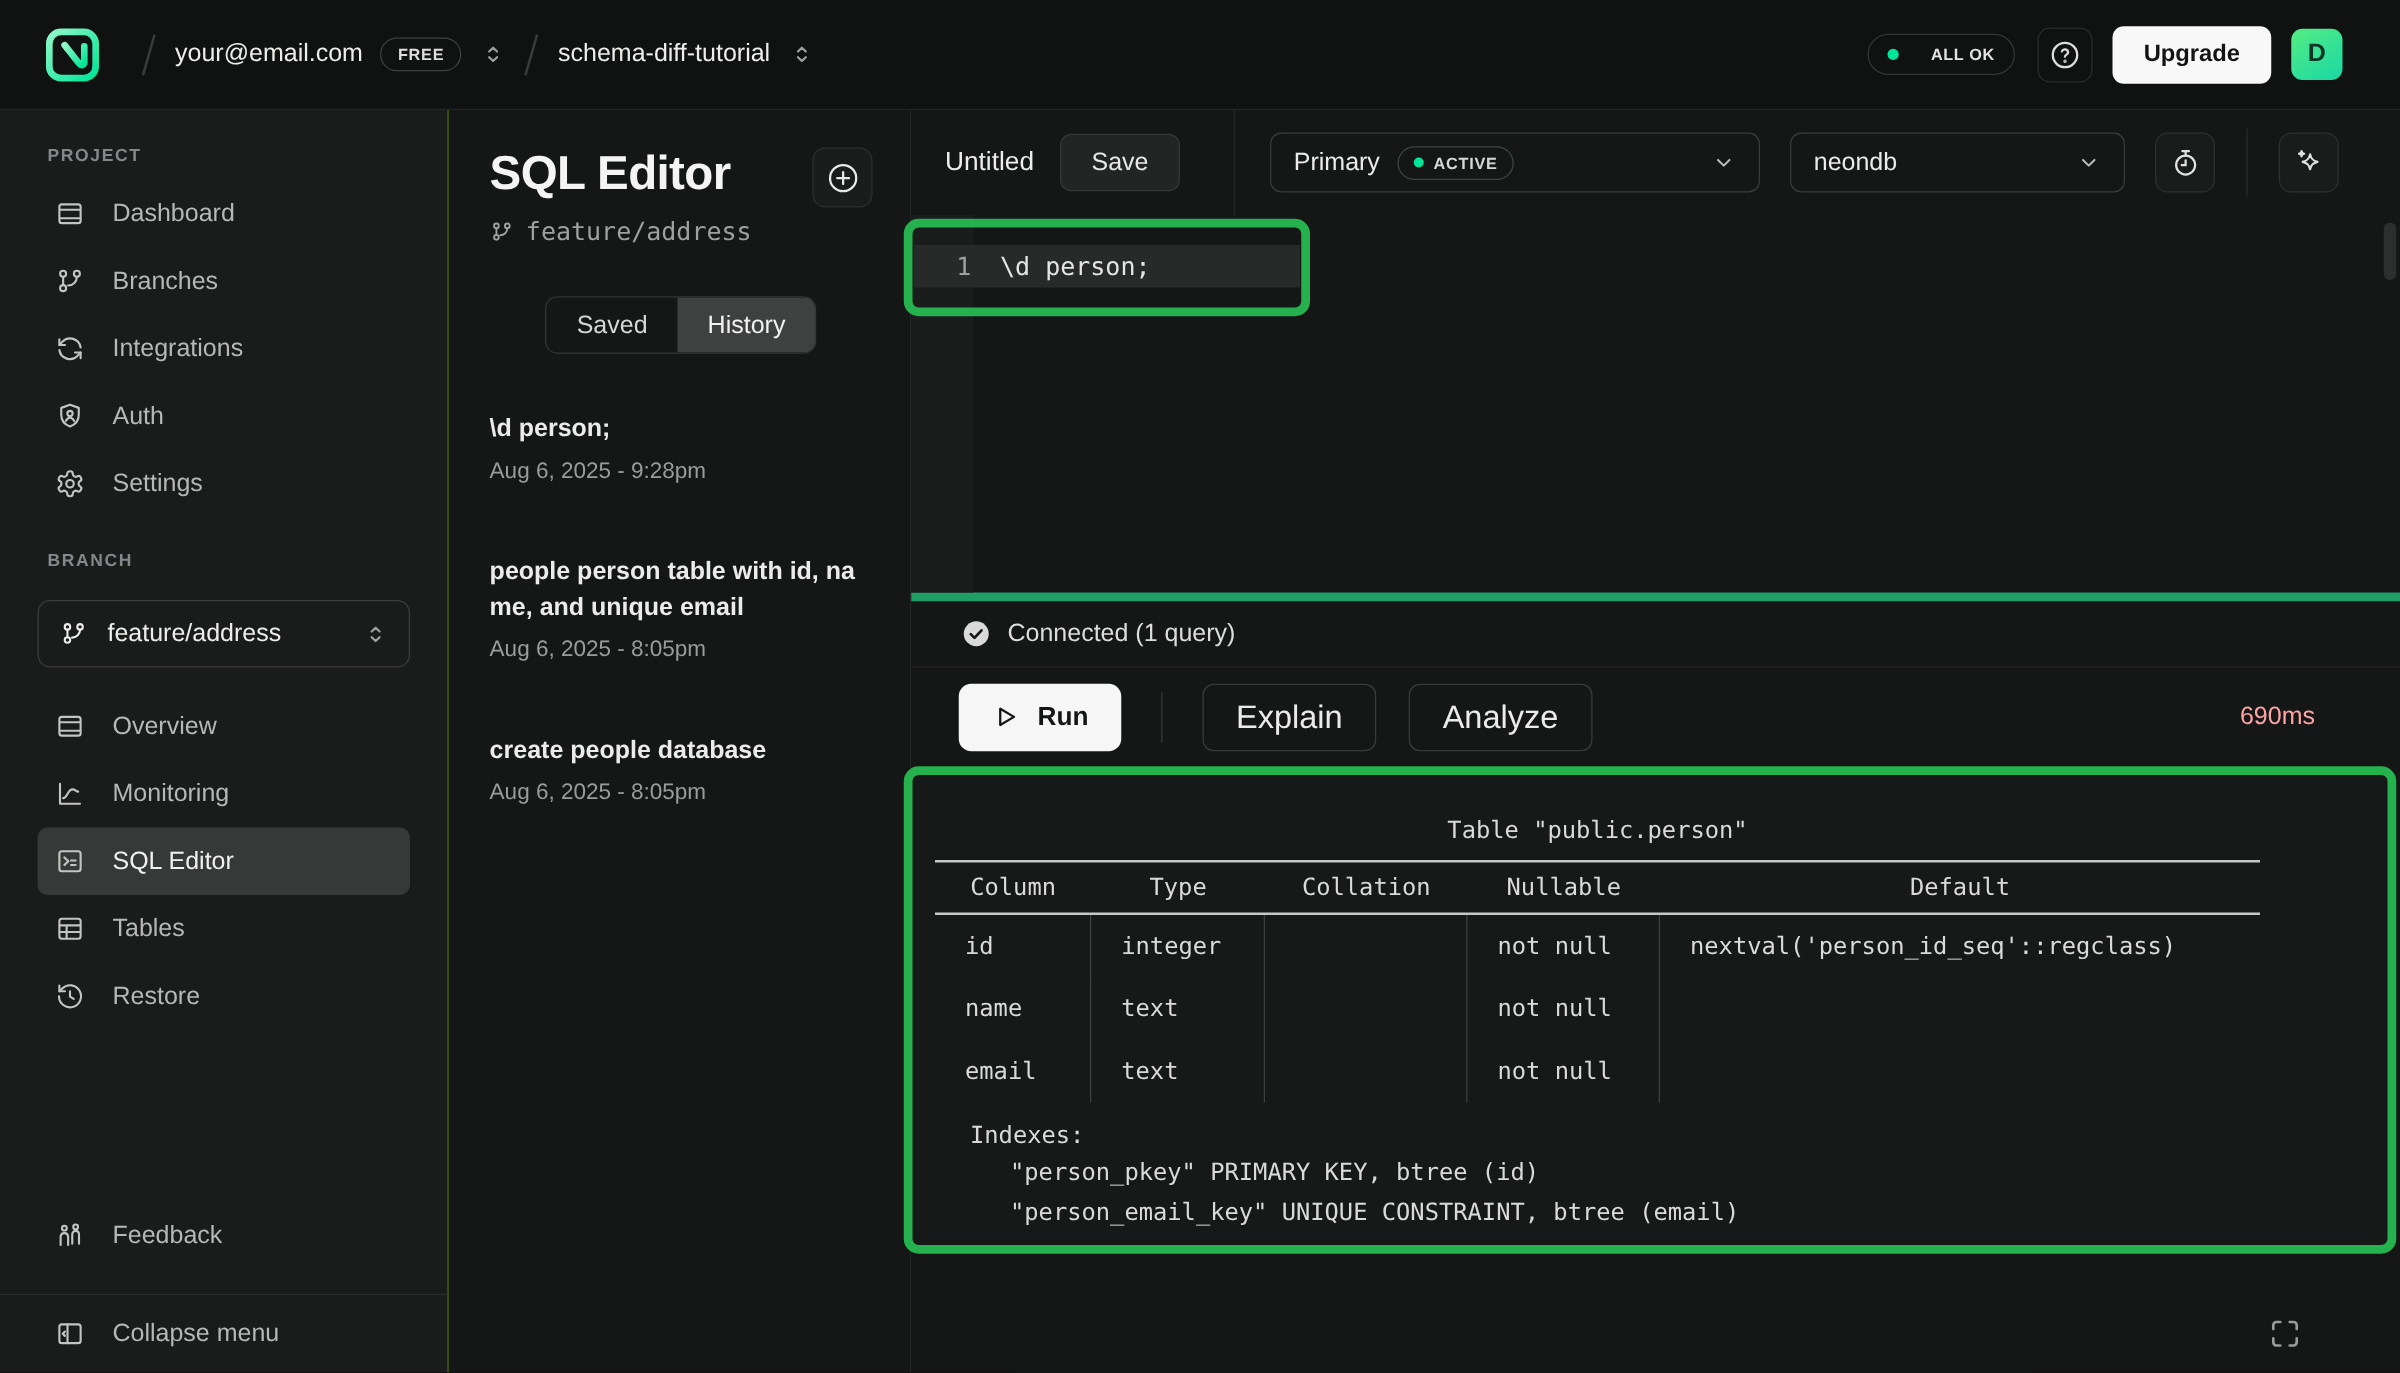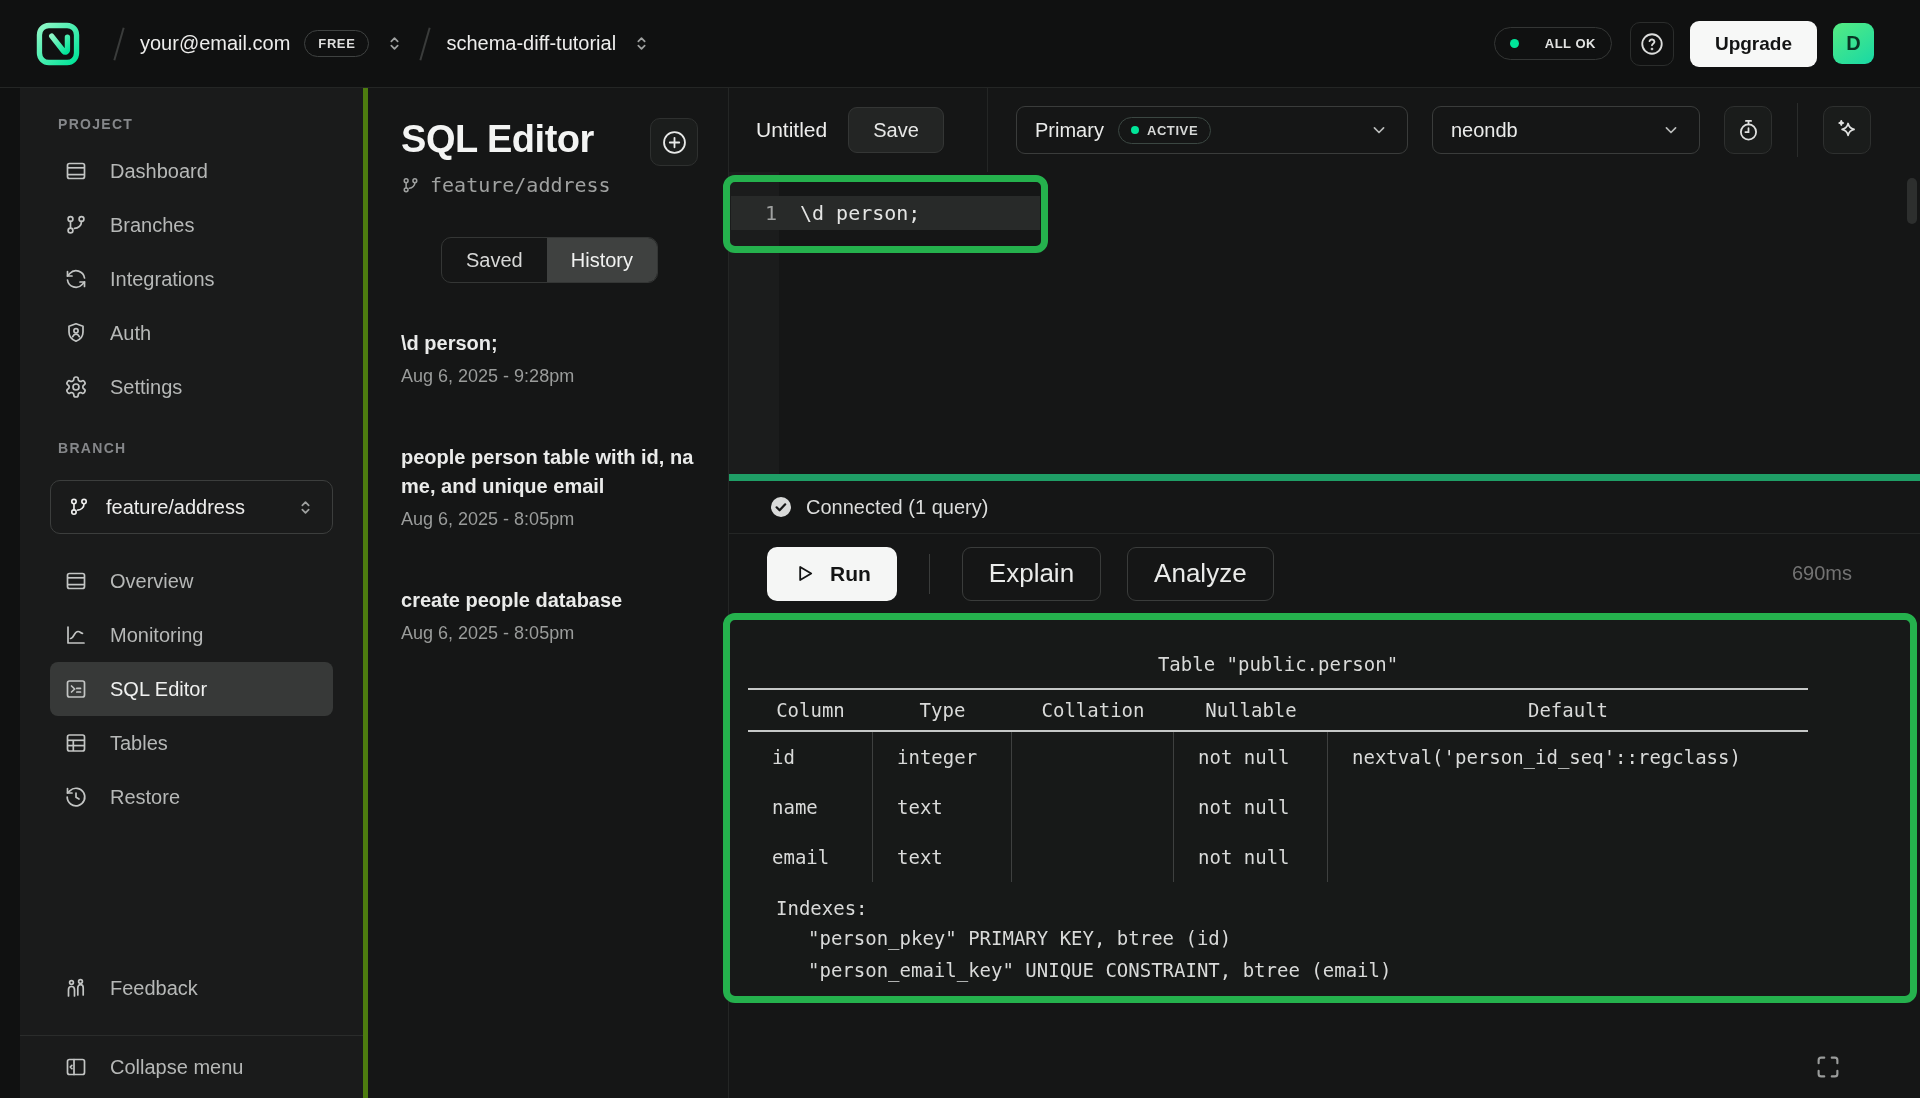--- a/index.html
+++ b/index.html
@@ -27,22 +27,22 @@
     background:#f7f8f7; color:#131414; font-size:19px; font-weight:600; cursor:pointer; }
   .avatar { width:41px; height:41px; margin-left:16px; border-radius:9px;
     background:linear-gradient(145deg,#55ec82 0%,#18d8a5 100%);
     display:flex; align-items:center; justify-content:center;
     color:#0a3524; font-size:20px; font-weight:700; cursor:pointer; }
 
   
   .app { display:flex; height:1010px; }
 
   
-  .sidebar { width:370px; background:#1a1b1b; border-right:5px solid #4d7c0f;
-    padding-top:28px; display:flex; flex-direction:column;margin-left:20px; }
+  .sidebar { width:370px; background:#1a1b1b; border-right:1px solid #4d7c0f;
+    padding-top:28px; display:flex; flex-direction:column; }
   .section-label { padding:0 38px; font-size:14px; font-weight:700; letter-spacing:1.3px;
     color:#85878a; margin-bottom:12px; }
   .nav-item { display:flex; align-items:center; gap:22px; height:54px; margin:0 30px;
     padding:0 14px; border-radius:8px; color:#b6b8b7; font-size:20px; cursor:pointer; }
   .nav-item .nicon { color:#c3c5c4; width:24px; flex:0 0 24px; }
   .nav-item.active { background:#373938; color:#efF0ef; }
   .branch-label { margin-top:26px; }
   .branch-selector { margin:12px 30px 20px; height:54px; border:1px solid #3c3e3d; border-radius:10px;
     display:flex; align-items:center; gap:16px; padding:0 17px; font-size:20px; color:#ededec; cursor:pointer; }
   .branch-selector .updown { margin-left:auto; }
@@ -104,21 +104,21 @@
 
   .statusbar { height:53px; display:flex; align-items:center; gap:13px; padding-left:40px;
     border-bottom:1px solid #242625; font-size:20px; color:#dcdddc; }
 
   .actionbar { height:79px; display:flex; align-items:center; gap:26px; padding:0 68px 0 38px; }
   .run-btn { height:54px; padding:0 26px; border:none; border-radius:10px; background:#f5f6f5;
     display:flex; align-items:center; gap:14px; color:#141515; font-size:21px; font-weight:600; cursor:pointer; }
   .ab-divider { width:1px; height:40px; background:#3a3c3b; margin:0 6px; }
   .secondary-btn { height:54px; padding:0 26px; border:1px solid #3a3c3b; border-radius:9px;
     background:transparent; color:#eaebea; font-size:26px; cursor:pointer; }
-  .duration { margin-left:auto; font-size:20px; color:#737373; }
+  .duration { margin-left:auto; font-size:20px; color:#fca5a5; }
 
   .results-area { flex:1; position:relative; }
 
   
   .annotation-box { position:absolute; border:7px solid #25b14d; border-radius:12px; z-index:6; }
   .annotation-box.code-box { left:-6px; top:87px; width:325px; height:78px; pointer-events:none; background:transparent; }
   .annotation-box.results-box { left:-6px; top:525px; right:3px; height:390px; background:#171918; overflow:hidden; }
 
   
   .psql { font-size:19px; color:#d9dad9; padding-top:30px; }

